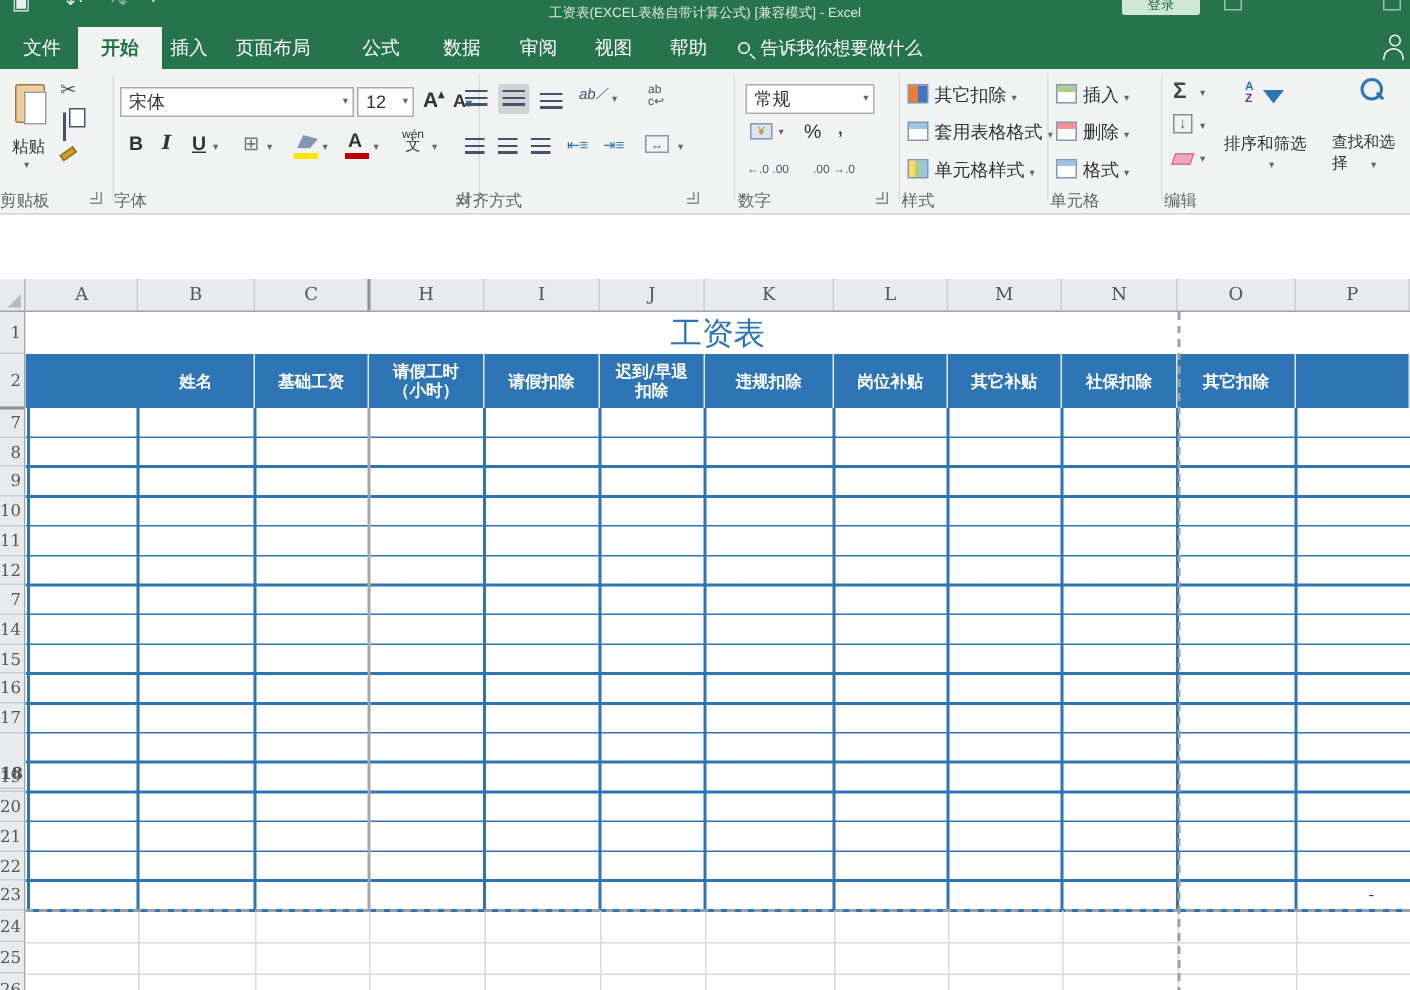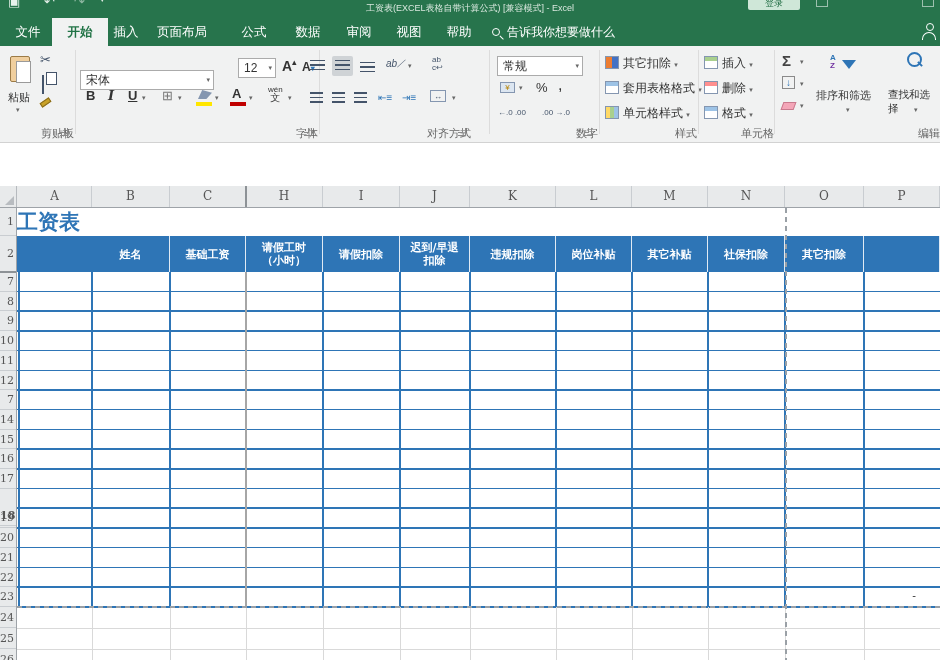--- a/index.html
+++ b/index.html
@@ -21,21 +21,21 @@
   .tab.active { background:#f1f2f2; color:#217346; font-weight:bold; }
   #tellme { position:absolute; top:0; left:492px; height:28px; line-height:28px; color:#fff; font-size:12px; }
   .search-glyph { display:inline-block; width:8px; height:8px; border:1.4px solid #fff; border-radius:50%; position:relative; margin-right:7px; }
   .search-glyph::after { content:""; position:absolute; width:5px; height:1.4px; background:#fff; transform:rotate(45deg); left:6px; top:8px; }
   #share-person { position:absolute; left:922px; top:5px; width:16px; height:18px; }
   #share-person .head { position:absolute; left:4px; top:0; width:8px; height:8px; border:1.4px solid #fff; border-radius:50%; }
   #share-person .body { position:absolute; left:0; top:9px; width:14px; height:8px; border:1.4px solid #fff; border-bottom:none; border-radius:7px 7px 0 0; }
 
   
   #ribbon { left:0; top:46px; width:940px; height:97px; background:#f1f2f2; border-bottom:1px solid #d2d2d2; }
-  .group-label { position:absolute; top:80px; font-size:11px; color:#666; width:100%; text-align:right; }
+  .group-label { position:absolute; top:80px; font-size:11px; color:#666; width:100%; text-align:left; }
   .group-sep { position:absolute; top:4px; height:84px; width:1px; background:#dcdcdc; }
   .launcher { position:absolute; top:82px; width:8px; height:8px; border-right:1px solid #8a8a8a; border-bottom:1px solid #8a8a8a; }
   .launcher::after { content:""; position:absolute; right:2px; bottom:2px; width:4px; height:4px; border-right:1px solid #8a8a8a; border-bottom:1px solid #8a8a8a; }
   .dd { color:#666; font-size:7px; }
   .combo { position:absolute; background:#fff; border:1px solid #ababab; font-size:12px; color:#333; line-height:18px; padding-left:5px; }
   .combo .dd { position:absolute; right:3px; top:0; line-height:18px; }
   .mini-label { font-size:11px; color:#333; }
 
   
   #paste-icon { left:10px; top:10px; width:20px; height:26px; background:#f0cf9e; border:1px solid #9c7b46; border-radius:2px; }
@@ -89,22 +89,22 @@
   #selectall { position:absolute; left:0; top:0; width:17px; height:21px; border-right:1px solid #b6babe; }
   #selectall::after { content:""; position:absolute; right:2px; bottom:2px; width:0; height:0; border-left:9px solid transparent; border-bottom:9px solid #b8bcc0; }
   .hidden-col-mark { position:absolute; top:0; width:2px; height:21px; background:#8d9296; }
 
   #rowstrip { left:0; top:208px; width:17px; height:452px; background:#e8eaeb; border-right:1px solid #9ea3a8; }
   .rowhead { position:absolute; left:0; width:16px; text-align:right; padding-right:2px; font-size:11px; color:#555; font-family:"DejaVu Serif", serif; border-bottom:1px solid #c9cdd1; }
   .hidden-row-mark { position:absolute; left:0; width:16px; height:2px; background:#8d9296; }
 
   
   #grid { left:17px; top:208px; width:923px; height:452px; background:#fff; overflow:hidden; }
-  #sheet-title { position:absolute; left:0; top:0; width:923px; height:28px; line-height:28px; 
-     font-family:"DejaVu Serif", serif; font-weight:bold; font-size:21px; color:#2e75b6; }
+  #sheet-title { position:absolute; left:0; top:0; width:923px; height:28px; line-height:28px; text-align:center;
+     font-family:"DejaVu Serif", serif; font-weight:normal; font-size:21px; color:#2e75b6; }
   #headerband { position:absolute; left:0; top:28px; width:923px; height:36px; background:#2e75b6; }
   .hcell { position:absolute; top:0; height:36px; display:flex; align-items:center; justify-content:center; text-align:center;
      color:#fff; font-family:"DejaVu Serif", serif; font-weight:bold; font-size:11px; line-height:13px; white-space:pre-line;
      border-right:1px solid rgba(255,255,255,.85); }
   .vline { position:absolute; width:1.5px; }
   .hline { position:absolute; height:1.5px; }
   .gridline-v { position:absolute; width:1px; background:#d9d9d9; }
   .gridline-h { position:absolute; height:1px; background:#d9d9d9; }
   #cell-p23 { position:absolute; height:20px; line-height:20px; text-align:right; padding-right:24px;
      font-family:"DejaVu Serif", serif; font-size:11px; color:#333; }
@@ -152,21 +152,21 @@
       <div class="abs dd" style="left:16px; top:60px;">▾</div>
       <span class="abs scissors" style="left:40px; top:6px;">✂</span>
       <span class="abs icon-copy" style="left:42px; top:30px;"></span>
       <span class="abs icon-brush" style="left:40px; top:54px;"></span>
       <div class="group-label">剪贴板</div>
       <div class="launcher" style="left:60px;"></div>
     </div>
     <div class="group-sep" style="left:75px;"></div>
 
     <div class="abs" style="left:76px; top:0; width:242px; height:97px;">
-      <div class="combo" style="left:4px; top:12px; width:134px; height:20px;margin-top:12px;"><span>宋体</span><span class="dd">▾</span></div>
+      <div class="combo" style="left:4px; top:12px; width:156px; height:20px;"><span>宋体</span><span class="dd">▾</span></div>
       <div class="combo" style="left:162px; top:12px; width:38px; height:20px;"><span>12</span><span class="dd">▾</span></div>
       <span class="abs fmt-letter" style="left:206px; top:12px; font-size:14px;">A<span style="font-size:8px; vertical-align:6px;">▴</span></span>
       <span class="abs fmt-letter" style="left:226px; top:14px; font-size:12px;">A<span style="font-size:8px; color:#2e75b6;">▾</span></span>
       <span class="abs fmt-letter" style="left:10px; top:42px;">B</span>
       <span class="abs fmt-letter" style="left:32px; top:42px; font-style:italic; font-family:'DejaVu Serif',serif;">I</span>
       <span class="abs fmt-letter" style="left:52px; top:42px; text-decoration:underline;">U</span>
       <span class="abs dd" style="left:66px; top:48px;">▾</span>
       <span class="abs border-glyph" style="left:86px; top:42px;">⊞</span>
       <span class="abs dd" style="left:102px; top:48px;">▾</span>
       <span class="abs" style="left:122px; top:44px; width:14px; height:9px; background:#8496b0; clip-path:polygon(0 100%,30% 0,100% 30%,60% 100%);"></span>

